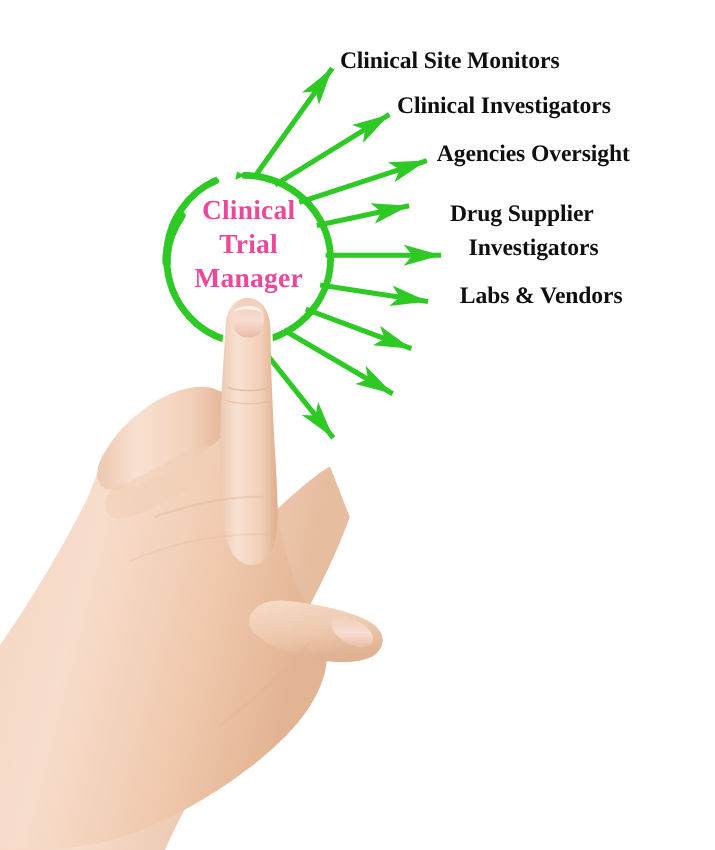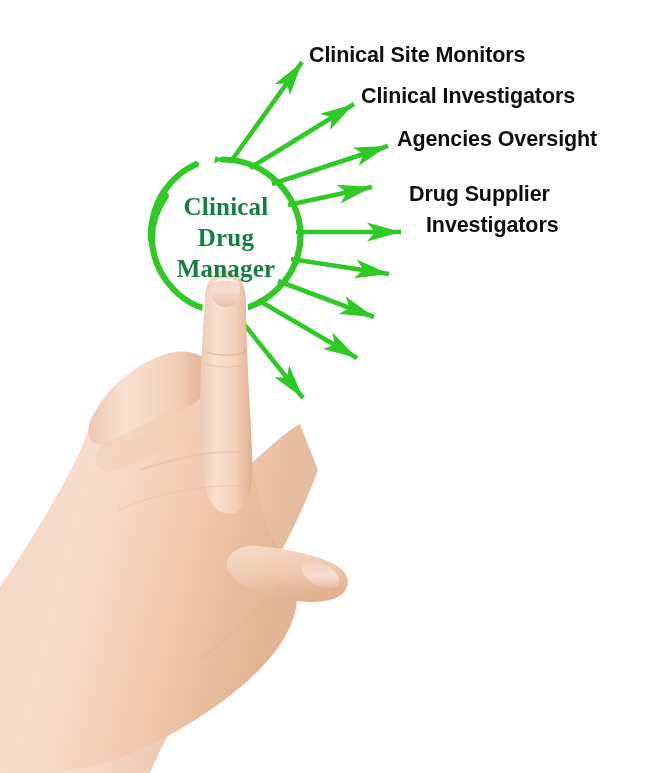--- a/index.html
+++ b/index.html
@@ -2,40 +2,39 @@
 <html><head>
 <meta charset="utf-8">
 <style>
   html,body{margin:0;padding:0;background:#ffffff;}
   body{width:650px;height:773px;position:relative;overflow:hidden;
        font-family:"Liberation Sans",sans-serif;}
   #stage{position:absolute;left:0;top:0;width:650px;height:773px;}
   #svgroot{position:absolute;left:0;top:0;width:650px;height:773px;}
   .lbl{
     position:absolute;
-    font-family:Liberation Sans, sans-serif;
+    font-family:Liberation Serif, serif;
     font-weight:bold;
     font-size:21.5px;
     color:#100f0f;
     white-space:nowrap;
     letter-spacing:-0.1px;
     line-height:23px;
   }
   .hub-text{
     position:absolute;
     left:152px; top:176px;
     width:148px;
     text-align:center;
     font-family:"Liberation Serif",serif;
     font-weight:bold;
     font-size:25px;
     line-height:31px;
-    color:#15803d;
+    color:#ec4899;
     letter-spacing:0.2px;
-    margin-top:15px;
   }
 </style>
 </head>
 <body>
 
 <div id="stage">
 
   <svg id="svgroot" viewBox="0 0 650 773">
     <defs>
 
@@ -215,31 +214,32 @@
 
       <path d="M 140 470 C 170 460 210 450 240 452" fill="none" stroke="#e3b99d" stroke-width="2" opacity="0.45"></path>
       <path d="M 118 510 C 156 494 198 484 244 486" fill="none" stroke="#e3b99d" stroke-width="1.6" opacity="0.35"></path>
 
       <path d="M 200 660 C 230 636 262 608 282 584" fill="none" stroke="#e0b294" stroke-width="3" opacity="0.3"></path>
     </g>
   </svg>
 
   <div class="hub-text">
     <div>Clinical</div>
-    <div>Drug</div>
+    <div>Trial</div>
     <div>Manager</div>
   </div>
 
   <div class="lbl" style="left:309px; top:44px;">Clinical Site Monitors</div>
 
   <div class="lbl" style="left:361px; top:85px;">Clinical Investigators</div>
 
   <div class="lbl" style="left:397px; top:128px;">Agencies Oversight</div>
 
   <div class="lbl" style="left:409px; top:183px;">Drug Supplier</div>
 
   <div class="lbl" style="left:426px; top:214px;">Investigators</div>
 
+  <div class="lbl" style="left:418px; top:257px;">Labs &amp; Vendors</div>
 
 
 
 
 </div>
 
 </body></html>

